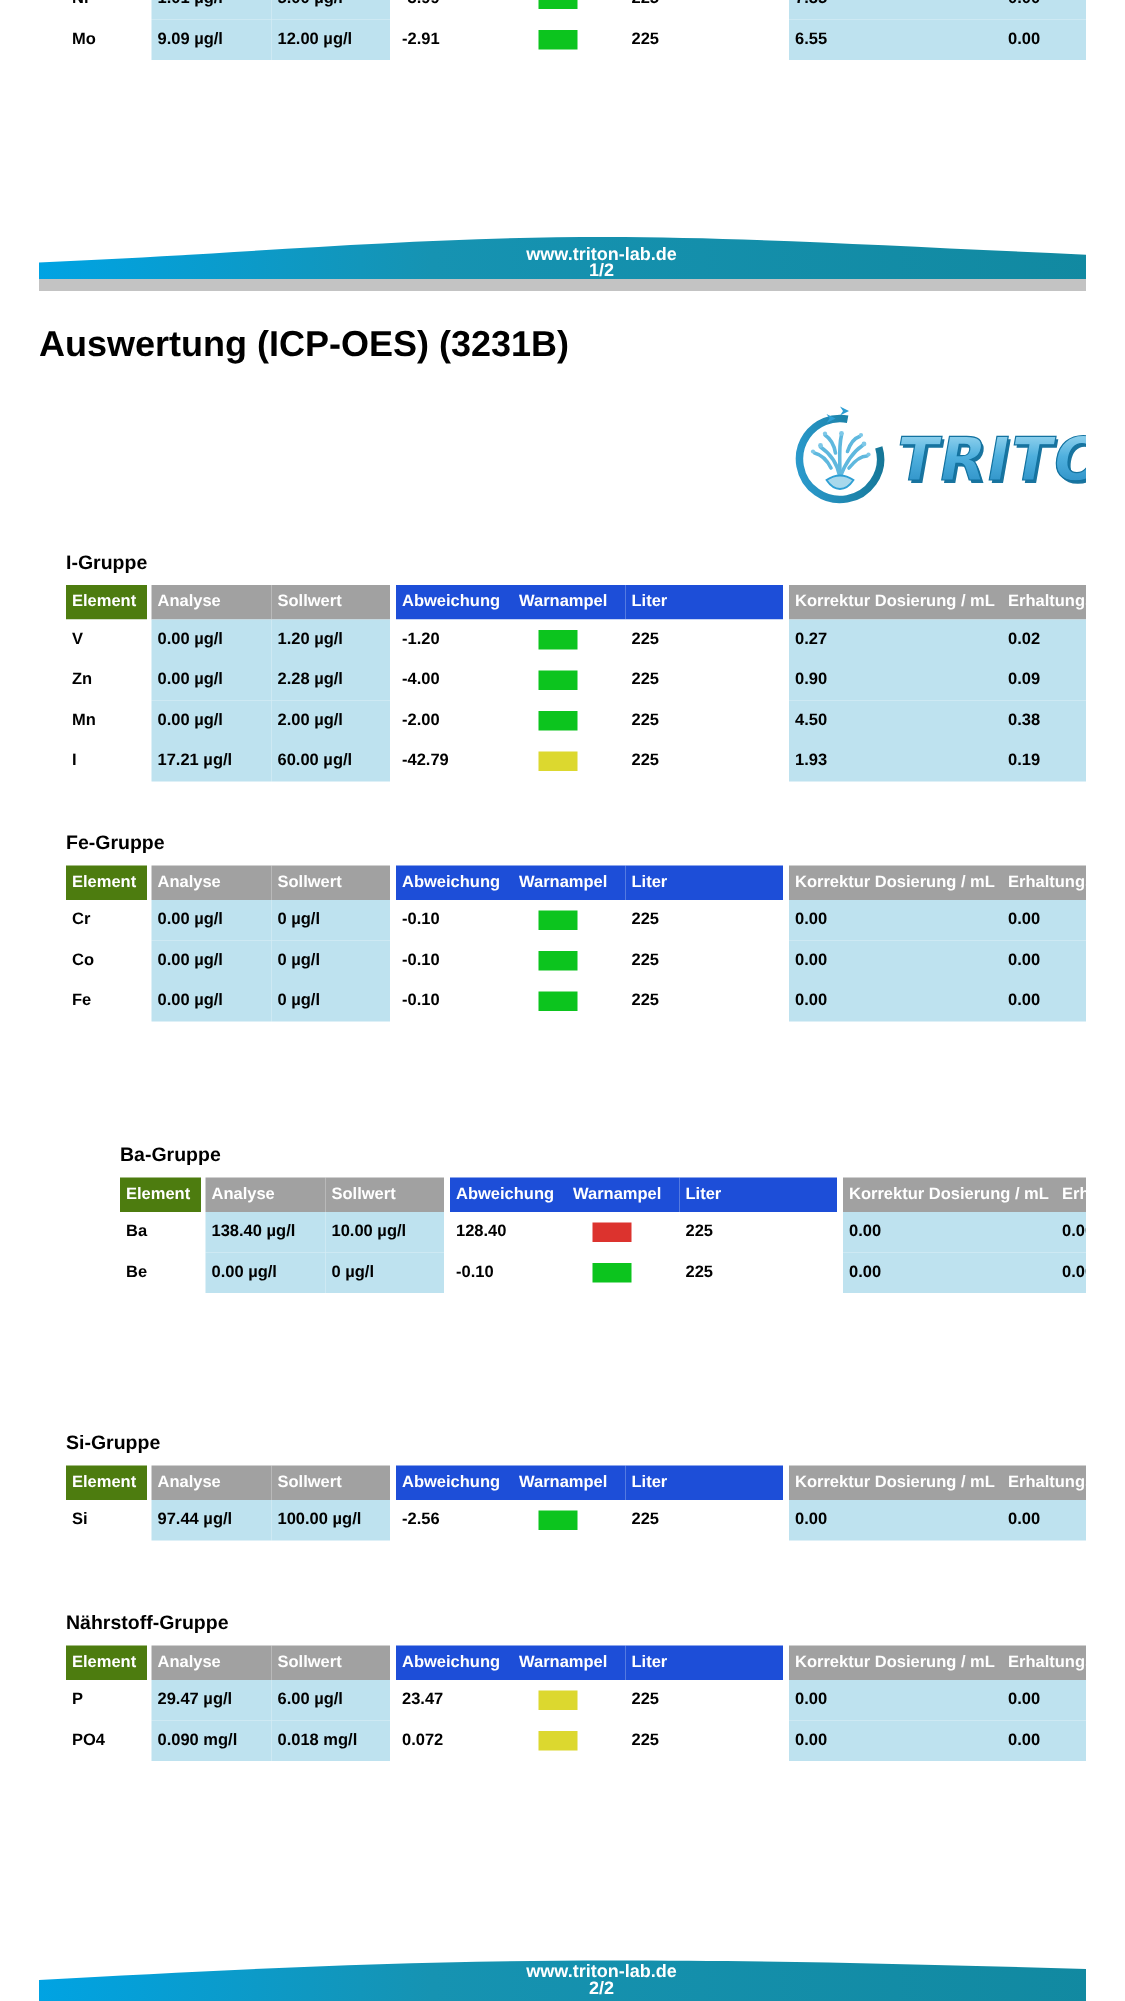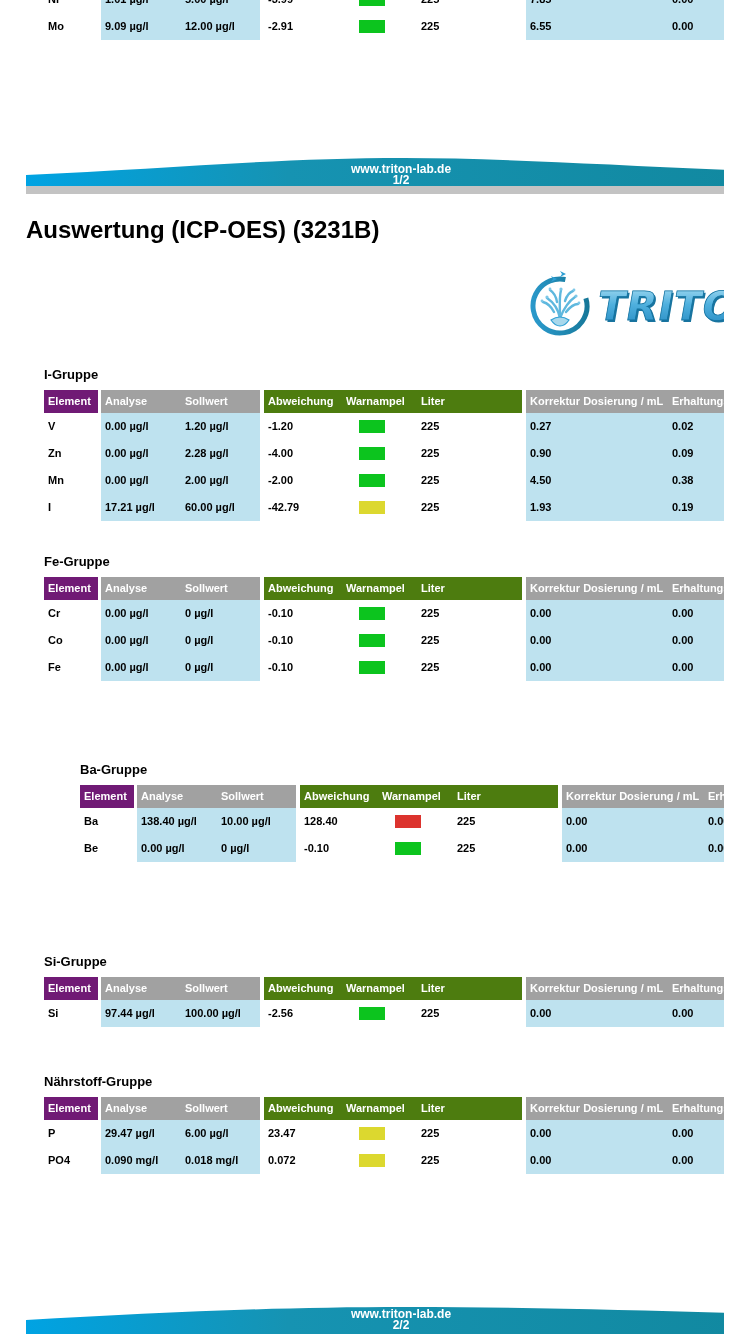--- a/index.html
+++ b/index.html
@@ -5,23 +5,23 @@
   html,body{margin:0;padding:0;}
   body{font-family:"Liberation Sans","DejaVu Sans",sans-serif;background:#ffffff;}
   #page{position:relative;width:698px;height:1334px;overflow:hidden;background:#ffffff;margin:0 auto;}
 
   
   .ttable{margin-left:18px;width:844px;}
   .trow{display:grid;grid-template-columns:54px 3px 80px 79px 4px 78px 75px 105px 4px 142px 220px;height:27px;}
   .thead{display:grid;grid-template-columns:54px 3px 80px 79px 4px 78px 75px 105px 4px 142px 220px;height:23px;}
   .c{font-size:11px;font-weight:bold;color:#000;line-height:27px;padding-left:4px;white-space:nowrap;overflow:hidden;}
   .thead .c{color:#fff;line-height:23px;}
-  .hd{background:#701a75;}
+  .hd{background:#4d7c0f;}
   .hm{background:#a1a1a1;}
-  .hk{background:#4d7c0f;}
+  .hk{background:#1d4ed8;}
   .bblue{background:#bee2ef;}
   .bwhite{background:#ffffff;}
   .gapc{background:transparent;padding:0;}
   .swcell{padding:0;}
   .swatch{width:26px;height:13px;margin:7px 0 0 17px;}
   .swatch[data-ampel="green"]{background:#0cc41e;}
   .swatch[data-ampel="yellow"]{background:#dcd82f;}
   .swatch[data-ampel="red"]{background:#dc332e;}
 
   .section{position:absolute;left:0;width:100%;}

